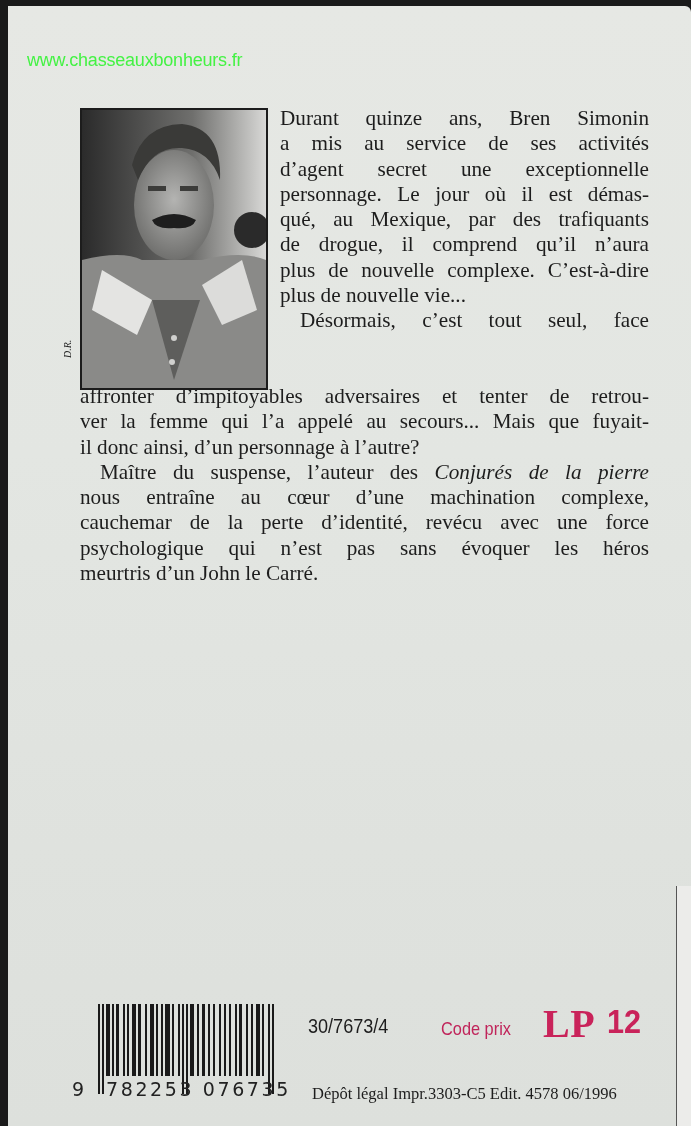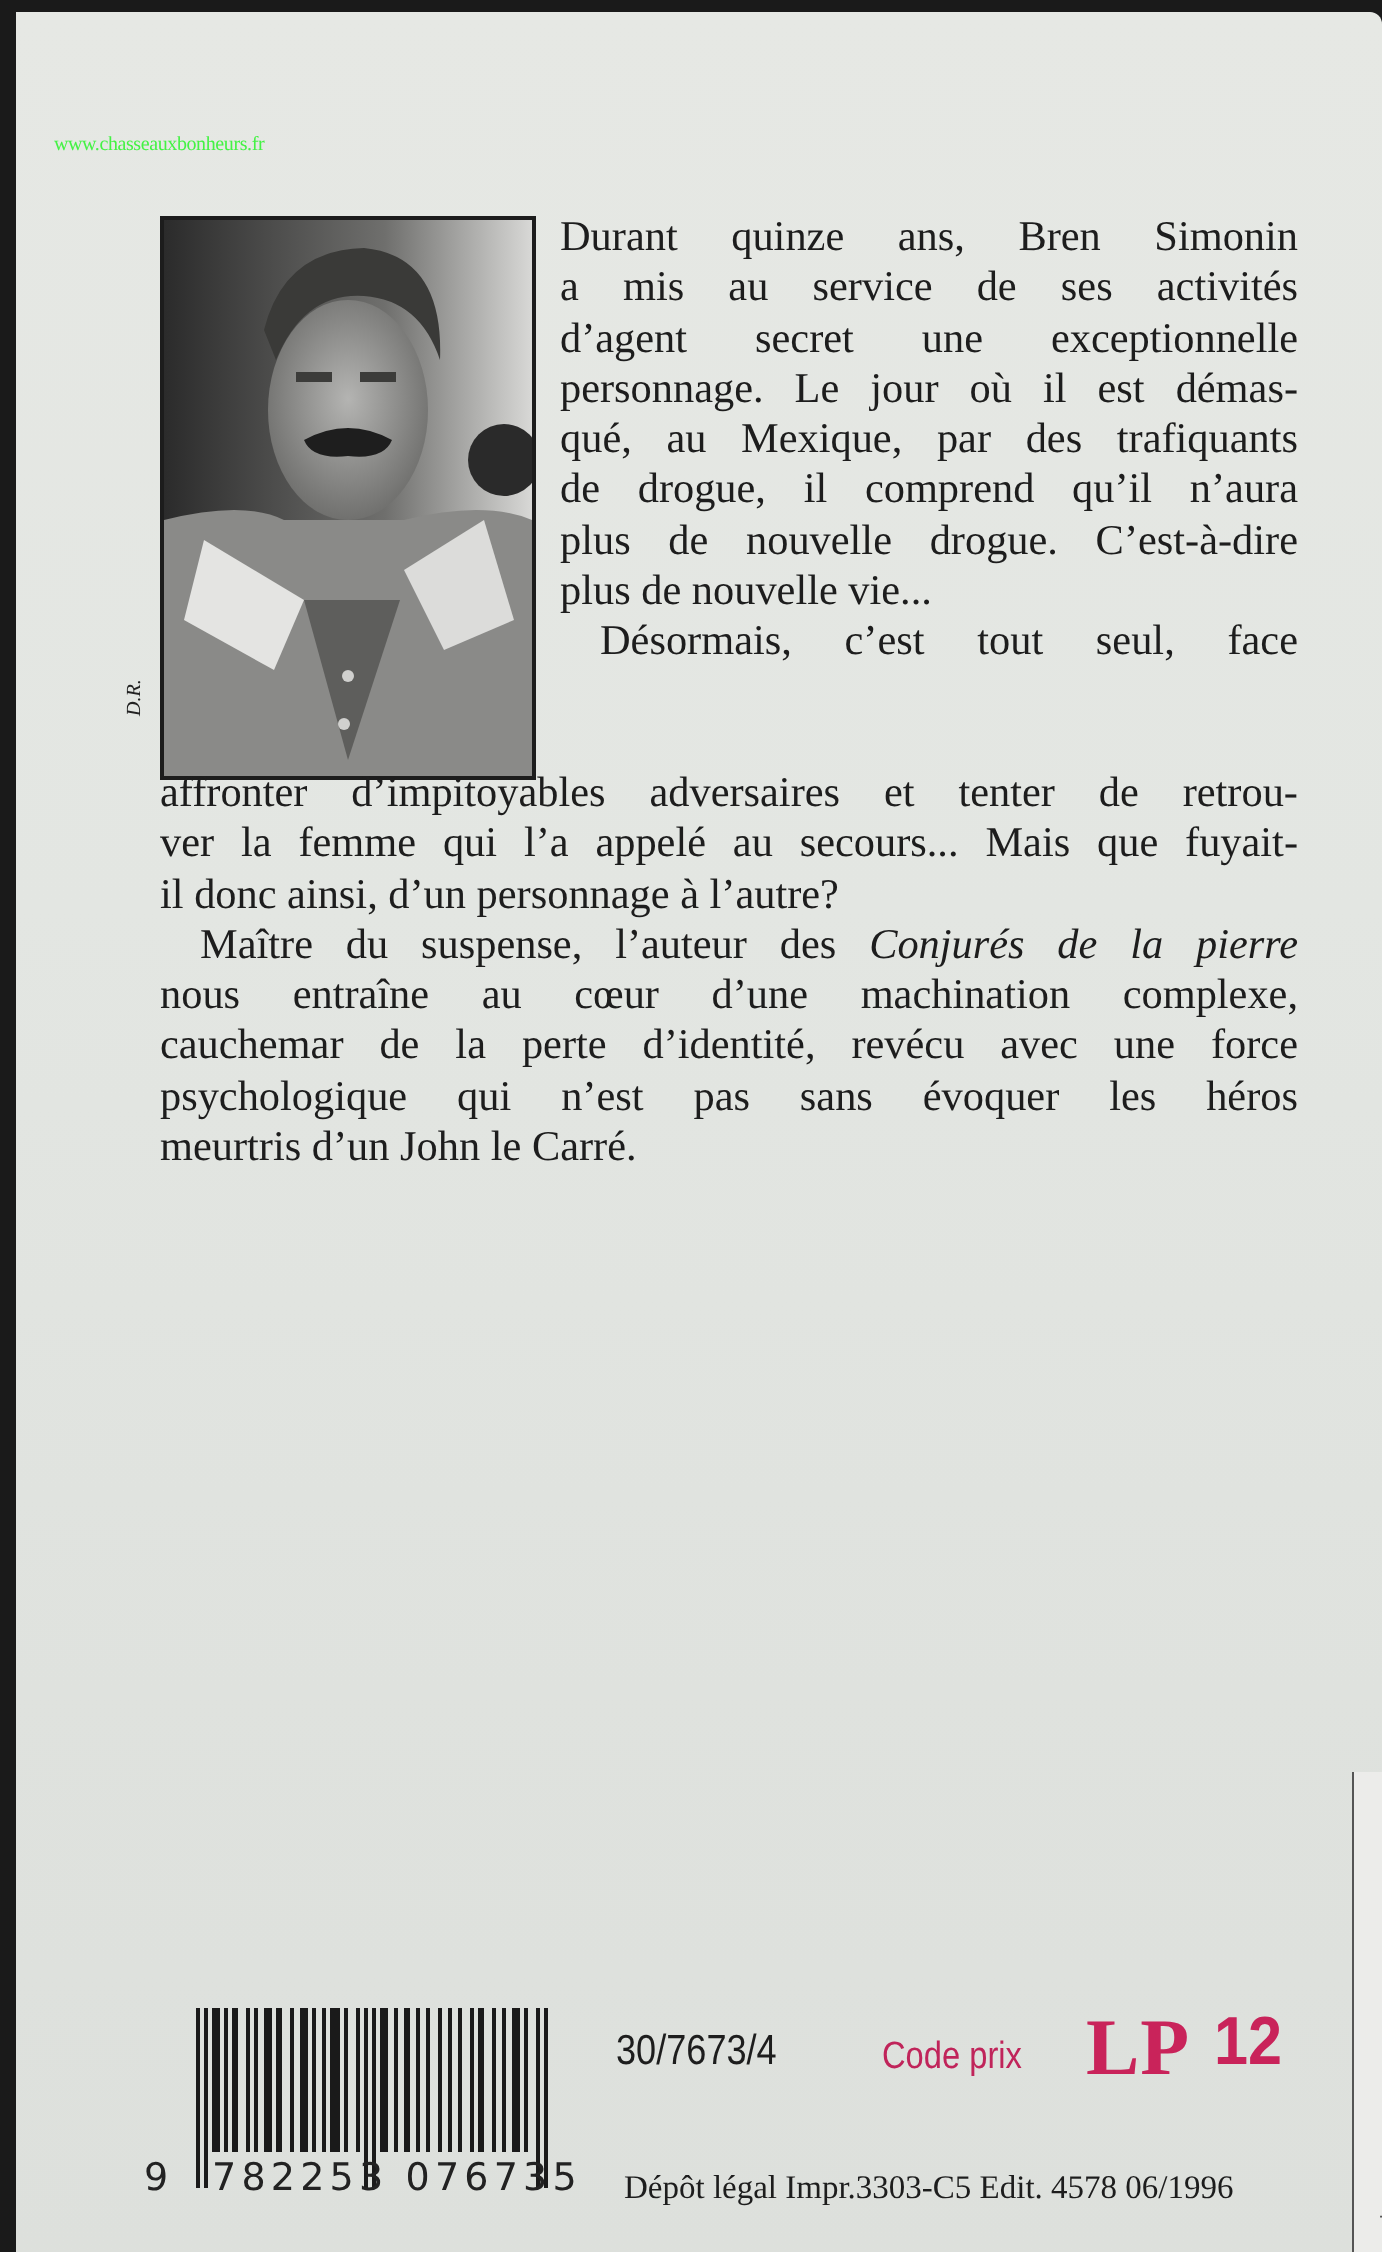--- a/index.html
+++ b/index.html
@@ -11,23 +11,23 @@
     }
     .cover {
       position: absolute;
       left: 8px; top: 6px;
       width: 683px; height: 1120px;
       background: linear-gradient(180deg, #e6e8e4 0%, #e3e6e2 40%, #dfe2de 75%, #dde0dc 100%);
       border-top-right-radius: 6px;
     }
     .watermark {
       position: absolute;
-      left: 19px; top: 61px;
-      font-family: Liberation Serif, serif;
-      font-size: 10px;
+      left: 19px; top: 44px;
+      font-family: Liberation Sans, sans-serif;
+      font-size: 18px;
       color: #44f244;
       letter-spacing: -0.2px;
     }
     .photo-frame {
       position: absolute;
       left: 72px; top: 102px;
       width: 184px; height: 278px;
       border: 2px solid #1c1c1c;
       background: #9c9c9a;
       overflow: hidden;
@@ -190,21 +190,21 @@
   </div>
   <div class="credit">D.R.</div>
 
   <div class="text-block text-right">
     <span class="line">Durant quinze ans, Bren Simonin</span>
     <span class="line">a mis au service de ses activités</span>
     <span class="line">d’agent secret une exceptionnelle</span>
     <span class="line">personnage. Le jour où il est démas-</span>
     <span class="line">qué, au Mexique, par des trafiquants</span>
     <span class="line">de drogue, il comprend qu’il n’aura</span>
-    <span class="line">plus de nouvelle drogue. C’est-à-dire</span>
+    <span class="line">plus de nouvelle complexe. C’est-à-dire</span>
     <span class="line last">plus de nouvelle vie...</span>
     <span class="line indent">Désormais, c’est tout seul, face</span>
   </div>
 
   <div class="text-block text-full">
     <span class="line">affronter d’impitoyables adversaires et tenter de retrou-</span>
     <span class="line">ver la femme qui l’a appelé au secours... Mais que fuyait-</span>
     <span class="line last">il donc ainsi, d’un personnage à l’autre?</span>
     <span class="line indent"><span>Maître du suspense, l’auteur des</span> <i>Conjurés de la pierre</i></span>
     <span class="line">nous entraîne au cœur d’une machination complexe,</span>

